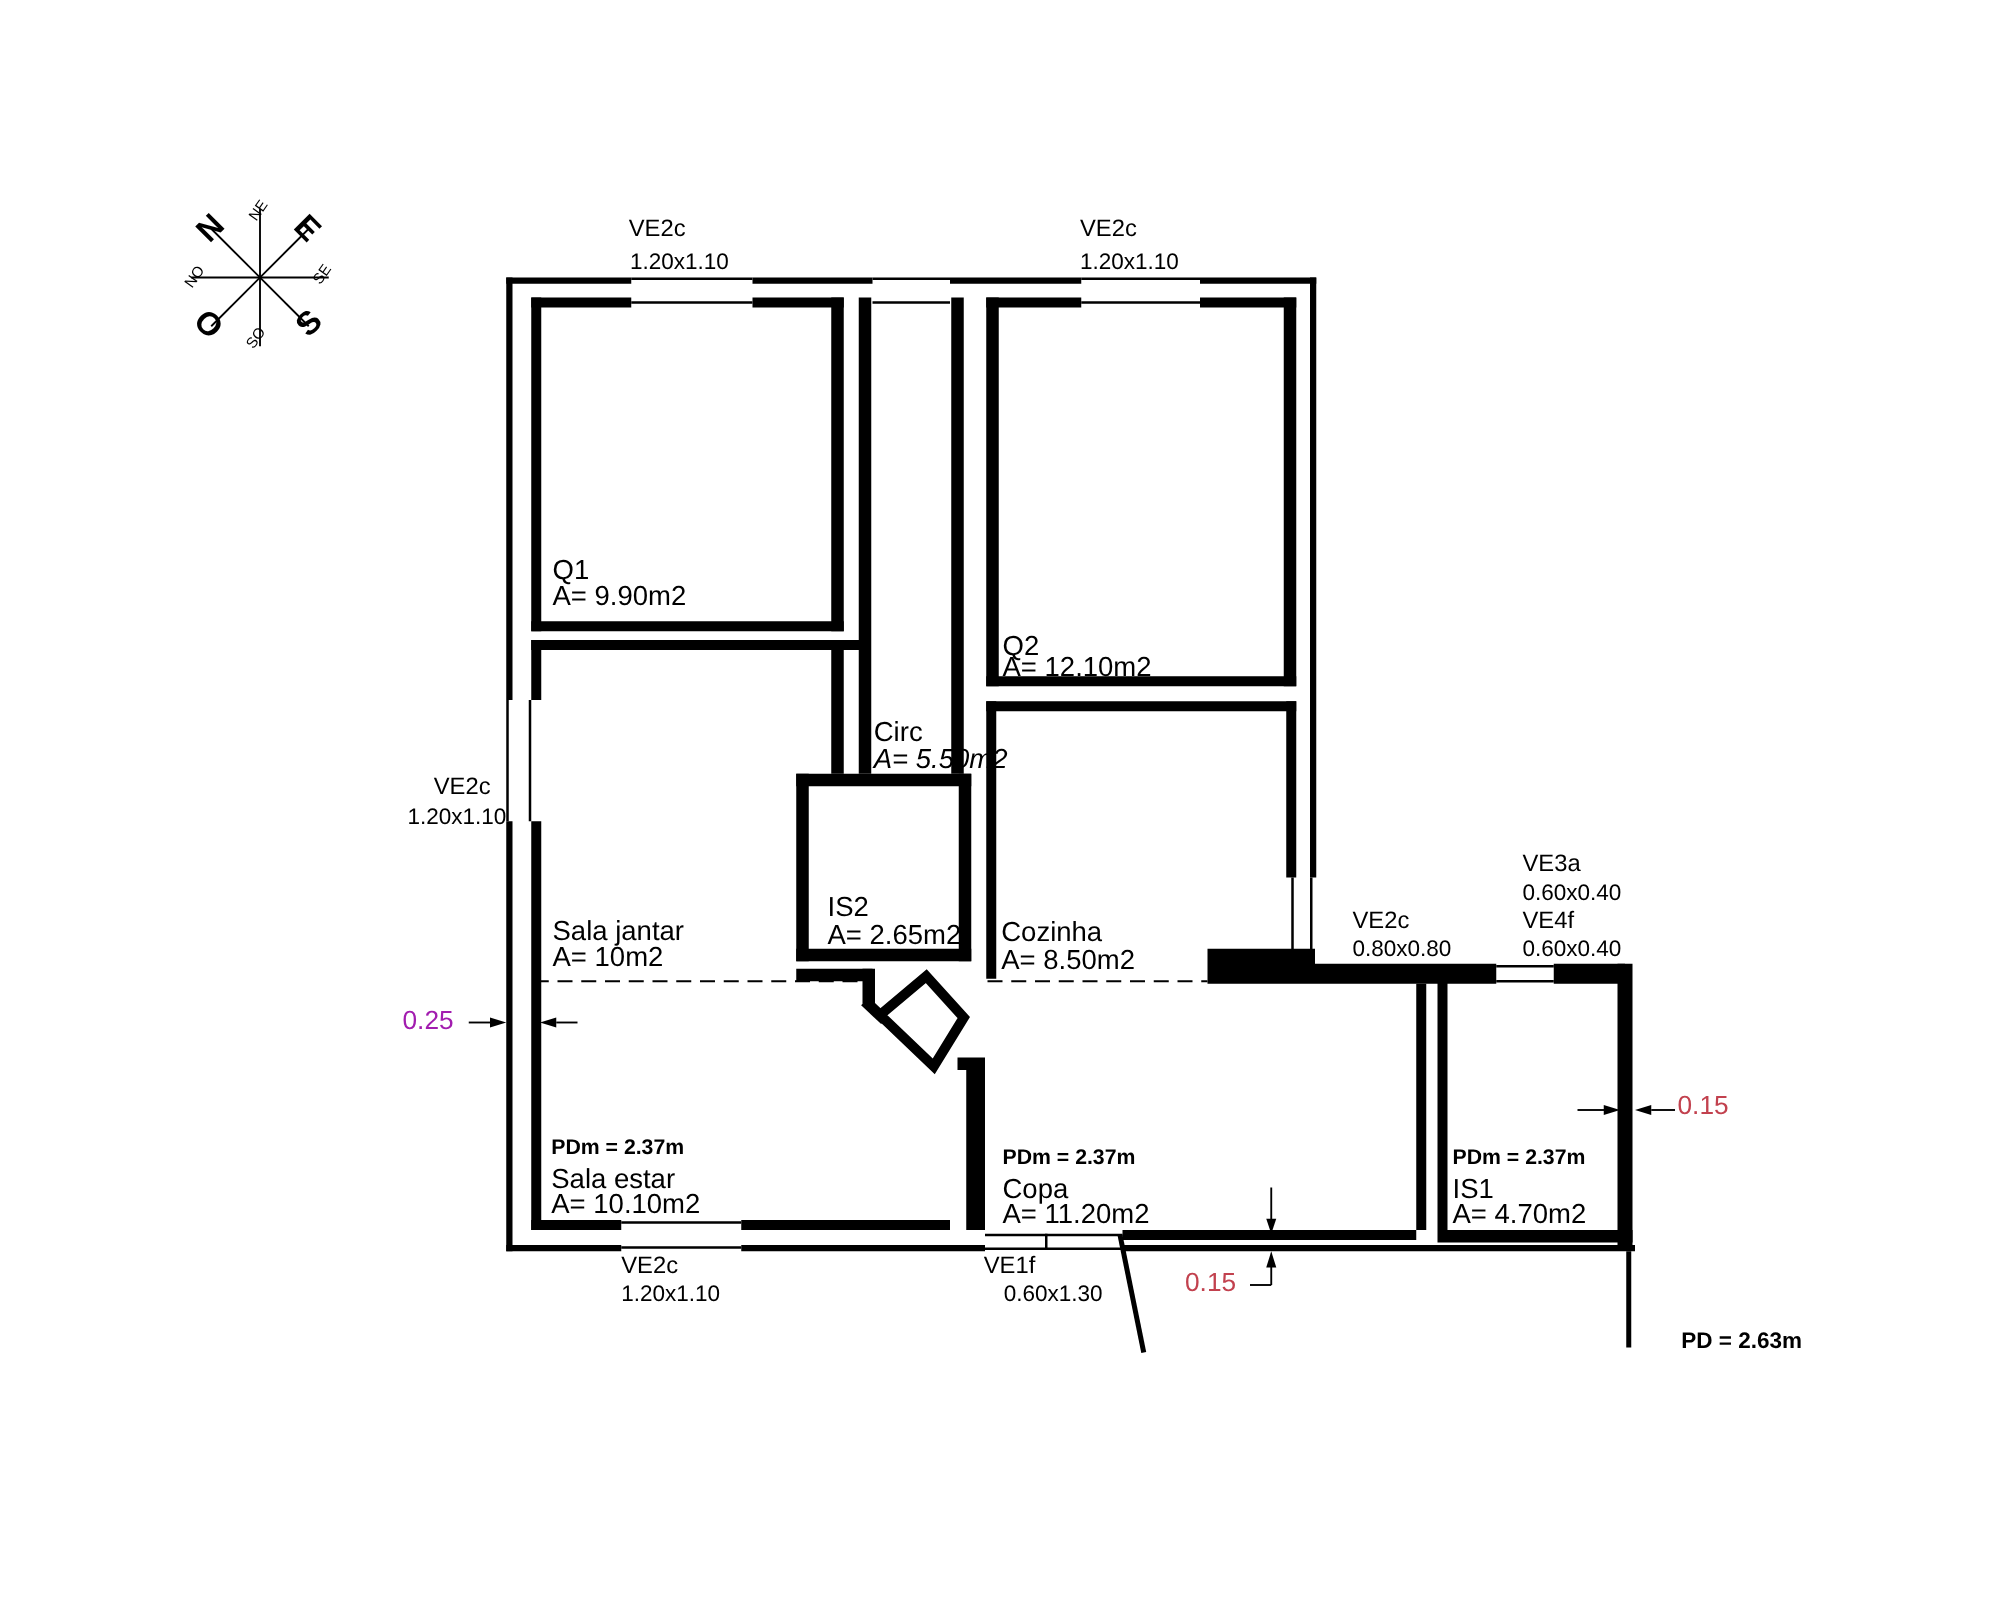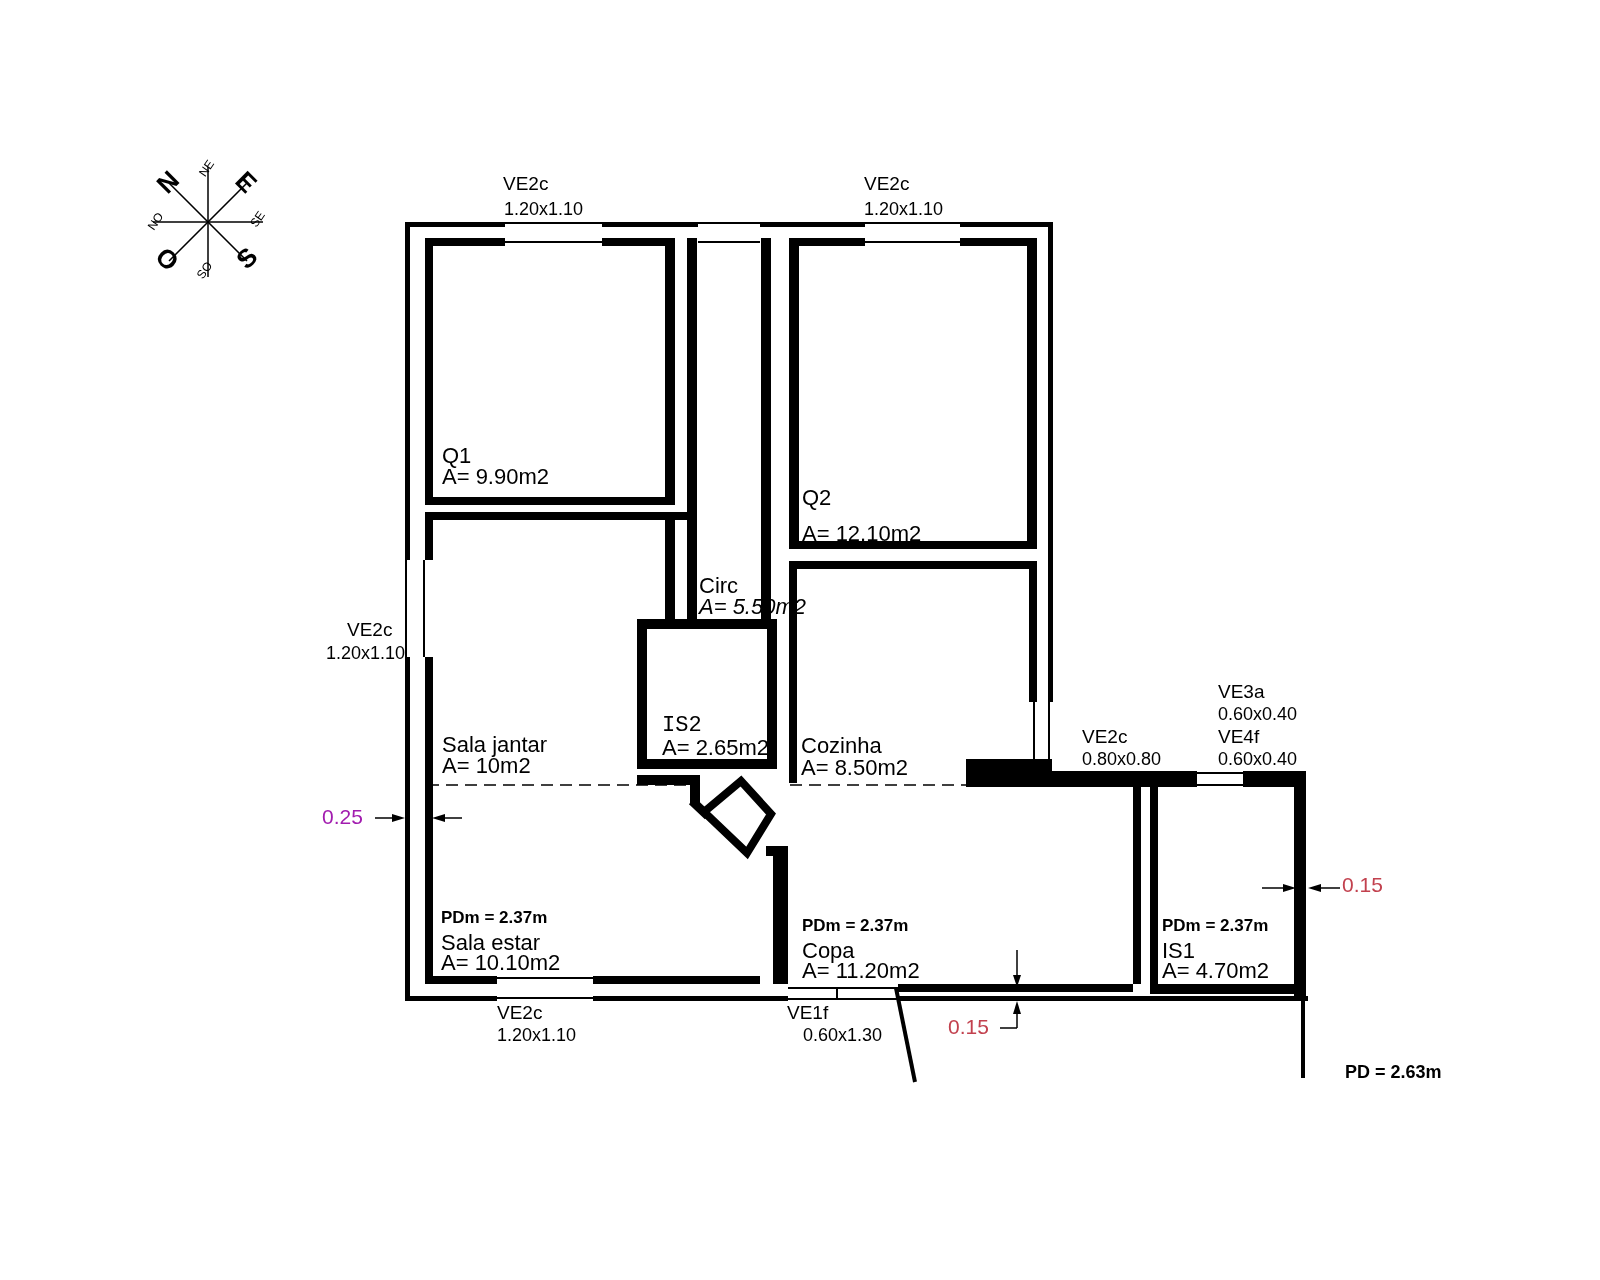--- a/index.html
+++ b/index.html
@@ -185,27 +185,27 @@
 
   <div class="lbl win-name" style="left:1218px;top:682px;">VE3a</div>
   <div class="lbl win-size" style="left:1218px;top:705px;">0.60x0.40</div>
 
   <div class="lbl win-name" style="left:1218px;top:727px;">VE4f</div>
   <div class="lbl win-size" style="left:1218px;top:750px;">0.60x0.40</div>
 
   <div class="lbl room" style="left:442px;top:444px;">Q1</div>
   <div class="lbl room" style="left:442px;top:465px;">A= 9.90m2</div>
 
-  <div class="lbl room" style="left:802px;top:486px;">Q2</div>
+  <div class="lbl room" style="left:802px;top:505px;">Q2</div>
   <div class="lbl room" style="left:802px;top:522px;">A= 12.10m2</div>
 
   <div class="lbl room" style="left:699px;top:574px;">Circ</div>
   <div class="lbl room" style="left:699px;top:595px;font-style:italic;">A= 5.50m2</div>
 
-  <div class="lbl room" style="left:662px;top:714px;font-family:Liberation Mono, monospace;">IS2</div>
+  <div class="lbl room" style="left:662px;top:714px;">IS2</div>
   <div class="lbl room" style="left:662px;top:736px;">A= 2.65m2</div>
 
   <div class="lbl room" style="left:801px;top:734px;">Cozinha</div>
   <div class="lbl room" style="left:801px;top:756px;">A= 8.50m2</div>
 
   <div class="lbl room" style="left:442px;top:733px;">Sala jantar</div>
   <div class="lbl room" style="left:442px;top:754px;">A= 10m2</div>
 
   <div class="lbl pdm" style="left:441px;top:909px;">PDm = 2.37m</div>
   <div class="lbl room" style="left:441px;top:931px;">Sala estar</div>

